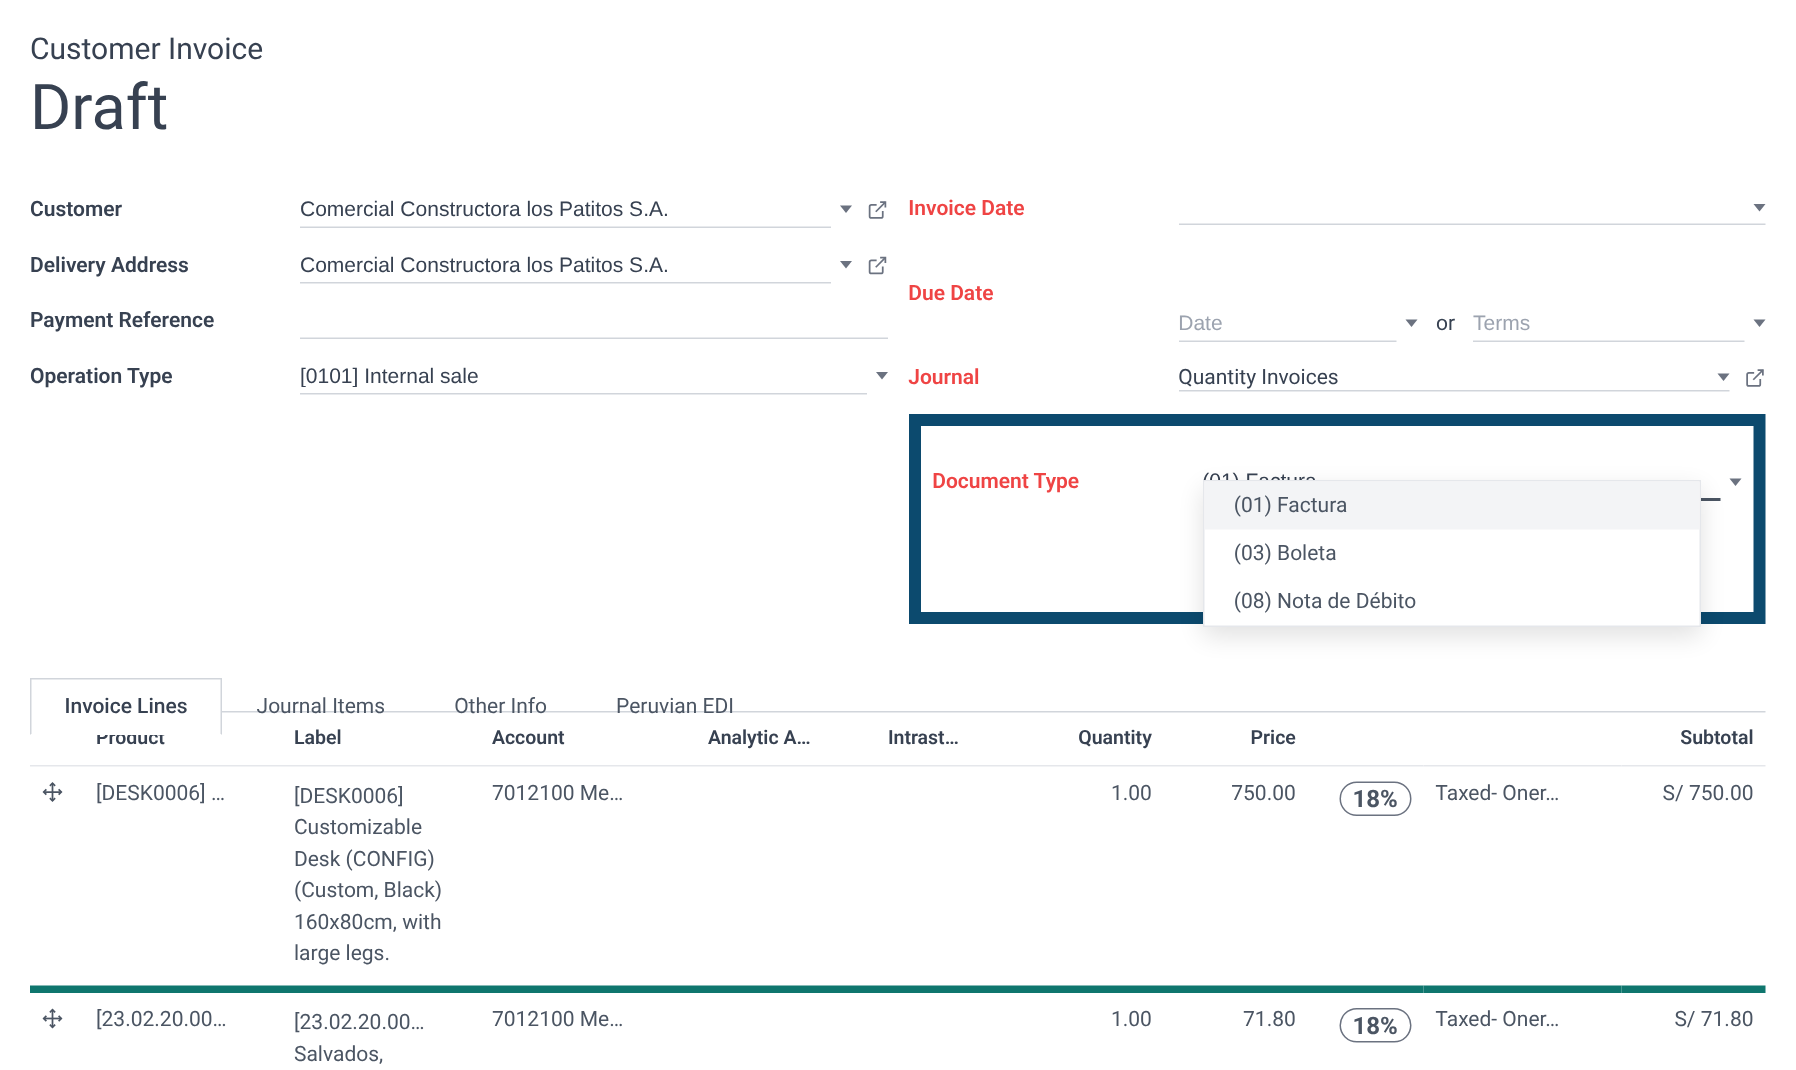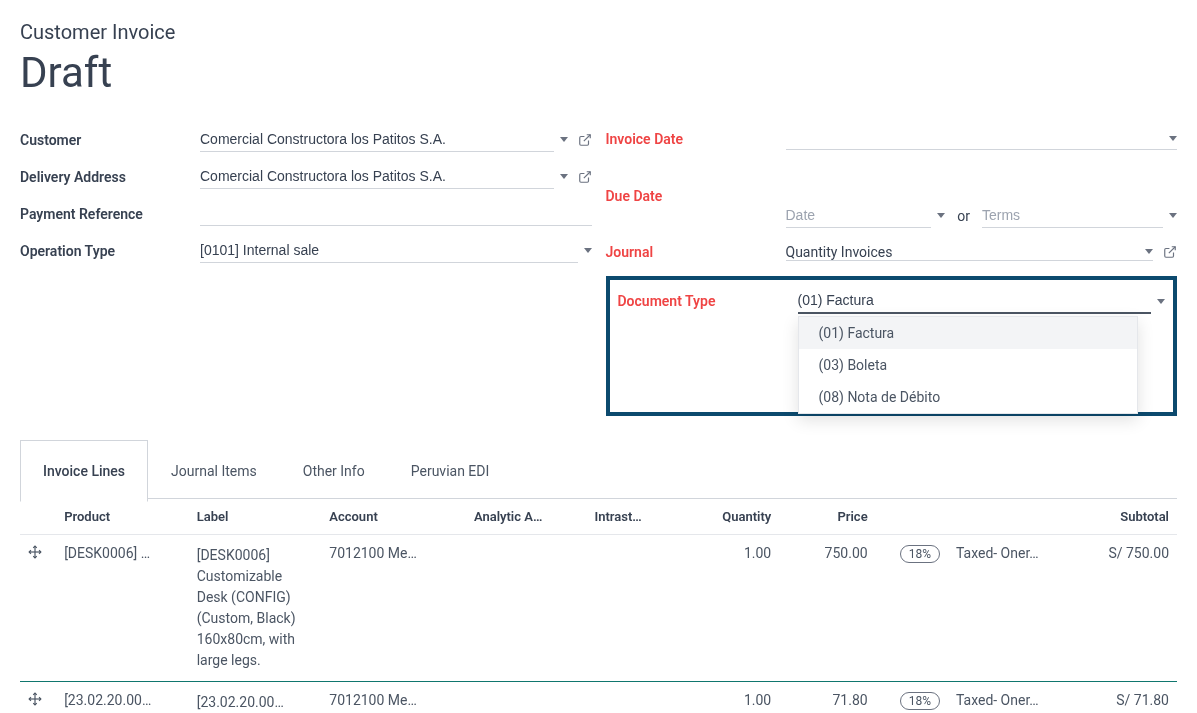--- a/index.html
+++ b/index.html
@@ -14,39 +14,39 @@
 .form-value { flex: 1; display: flex; align-items: center; position: relative; }
 .form-input { flex: 1; border: none; border-bottom: 1px solid #d1d5db; padding: 4px 0; font-size: 14px; color: #374151; background: transparent; outline: none; }
 .form-input::placeholder { color: #9ca3af; }
 .caret { width: 0; height: 0; border-left: 4px solid transparent; border-right: 4px solid transparent; border-top: 5px solid #6b7280; margin-left: 6px; cursor: pointer; }
 .ext-icon { margin-left: 10px; cursor: pointer; color: #6b7280; display: inline-flex; }
 .ext-icon svg { width: 14px; height: 14px; }
 .or-text { margin: 0 12px; color: #374151; }
 .date-section { display: flex; align-items: center; flex: 1; margin-top: 40px; }
 .date-input { width: 110px; }
 .terms-input { flex: 1; }
-.highlight-box { border: 4px solid #0c4a6e; padding: 8px 0; position: relative; }
+.highlight-box { border: 8px solid #0c4a6e; padding: 24px 0; position: relative; }
 .doc-type-row { display: flex; align-items: center; padding: 0 8px; }
 .doc-input { flex: 1; border: none; border-bottom: 2px solid #4b5563; padding: 4px 0; font-size: 14px; color: #374151; background: transparent; outline: none; }
 .dropdown-panel { position: absolute; left: 188px; right: 35px; top: 36px; background: #fff; border: 1px solid #e5e7eb; box-shadow: 0 6px 16px rgba(0,0,0,0.12); z-index: 10; }
 .dropdown-item { padding: 8px 20px; cursor: pointer; color: #4b5563; }
 .dropdown-item.active { background: #f3f4f6; }
 .tabs { display: flex; border-bottom: 1px solid #d1d5db; margin-bottom: 0; }
-.tab { padding: 22px 22px; cursor: pointer; color: #4b5563; border: 1px solid transparent; border-bottom: none; position: relative; top: 4px; }
+.tab { padding: 10px 22px; cursor: pointer; color: #4b5563; border: 1px solid transparent; border-bottom: none; position: relative; top: 16px; }
 .tab.active { border-color: #d1d5db; border-bottom: 1px solid #fff; background: #fff; font-weight: 500; color: #374151; }
 .table { width: 100%; border-collapse: collapse; }
 .table th { text-align: left; font-weight: 600; color: #374151; padding: 10px 8px; font-size: 13px; border-bottom: 1px solid #e5e7eb; }
 .table th.num, .table td.num { text-align: right; }
-.table td { padding: 10px 8px; vertical-align: top; color: #4b5563; font-size: 14px; border-bottom: 1px solid #0f766e; }
+.table td { padding: 10px 8px; vertical-align: top; color: #4b5563; font-size: 14px; border-bottom: 5px solid #0f766e; }
 .table tr.row-line td { vertical-align: top; }
 .drag-handle { color: #9ca3af; cursor: move; width: 20px; }
 .drag-handle svg { width: 14px; height: 14px; }
 .truncate { white-space: nowrap; overflow: hidden; text-overflow: ellipsis; max-width: 100px; display: inline-block; vertical-align: top; }
 .label-cell { max-width: 110px; line-height: 1.5; }
-.badge { display: inline-block; border: 1.5px solid #6b7280; border-radius: 12px; padding: 1px 8px; font-size: 12px; color: #4b5563; font-weight: 400; }
+.badge { display: inline-block; border: 1.5px solid #6b7280; border-radius: 12px; padding: 1px 8px; font-size: 16px; color: #4b5563; font-weight: 700; }
 .col-product { width: 110px; }
 .col-label { width: 110px; }
 .col-account { width: 120px; }
 .col-analytic { width: 100px; }
 .col-intrastat { width: 80px; }
 .col-qty { width: 80px; }
 .col-price { width: 80px; }
 .col-tax { width: 60px; }
 .col-taxed { width: 110px; }
 .col-subtotal { width: 80px; }

